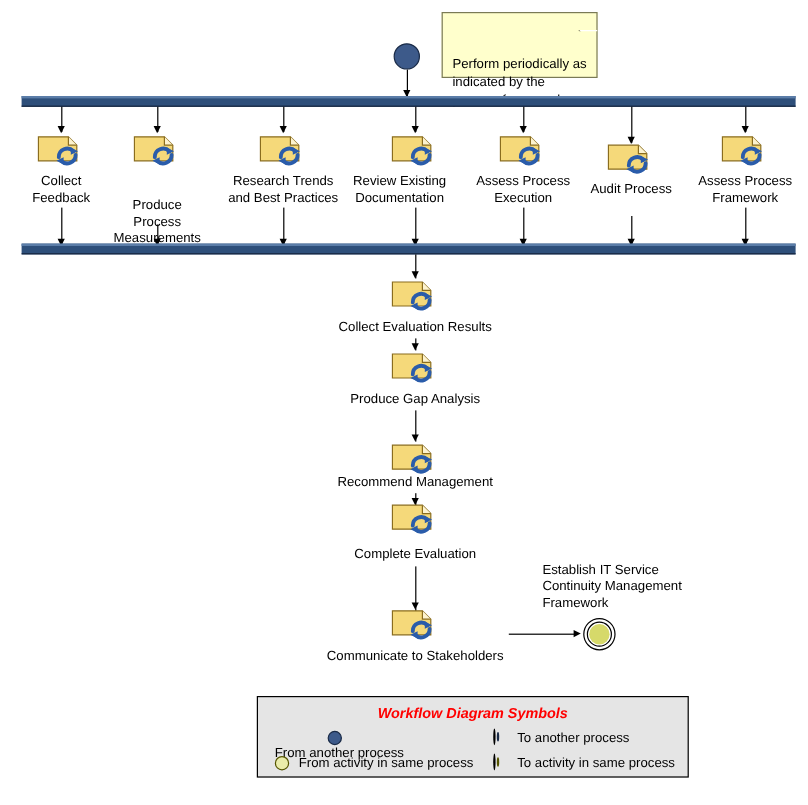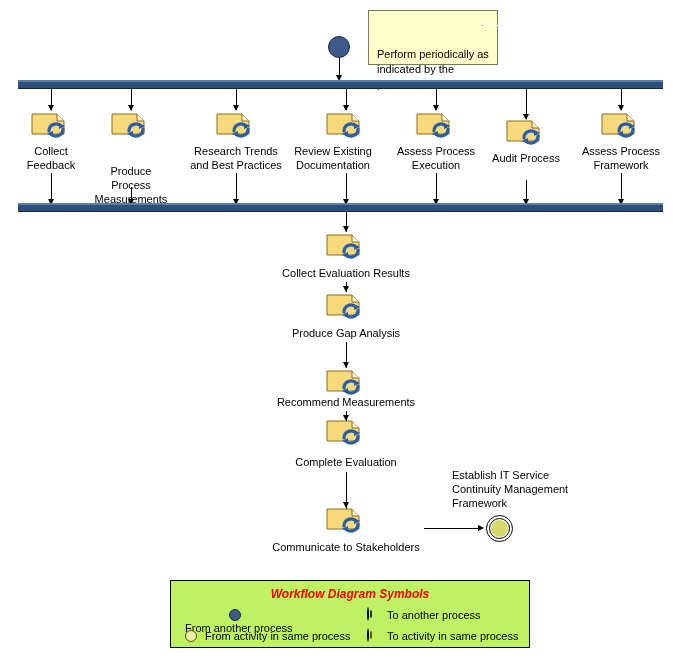--- a/index.html
+++ b/index.html
@@ -123,22 +123,23 @@
     width: 0; height: 0;
     border-top: 3px solid transparent;
     border-bottom: 3px solid transparent;
     border-left: 6px solid #000000;
   }
 
   
   .legend {
     position: absolute;
     border: 1px solid #000000;
-    background: #bef264;
-    box-sizing: border-box;
+    background: #e5e5e5;
+    box-sizing: border-box;
+    margin-left: 44px;
   }
   .legend-title {
     position: absolute;
     width: 100%;
     text-align: center;
     top: 6px;
     font-size: 12px;
     font-weight: bold;
     font-style: italic;
     color: #ff0000;
@@ -390,21 +391,21 @@
       <polygon points="1,1 26,1 33,8 33,21 1,21" fill="#f5d97a" stroke="#8a6d1f" stroke-width="1"></polygon>
       <polyline points="26,1 26,8 33,8" fill="#fdf3cf" stroke="#8a6d1f" stroke-width="1"></polyline>
       <g transform="translate(16,10)">
         <path d="M2,8 A7,7 0 0,1 14,3" fill="none" stroke="#2a5caa" stroke-width="3.2" stroke-linecap="round"></path>
         <path d="M16,6 A7,7 0 0,1 4,11" fill="none" stroke="#2a5caa" stroke-width="3.2" stroke-linecap="round"></path>
         <polygon points="12,0 18,3 12,6" fill="#2a5caa"></polygon>
         <polygon points="6,14 0,11 6,8" fill="#2a5caa"></polygon>
       </g>
     </svg>
   </div>
-  <div class="label" style="left:276px; top:395px; width:140px;">Recommend Measurements</div>
+  <div class="label" style="left:276px; top:395px; width:140px;">Recommend Management</div>
 
   <div class="vline" style="left:346px; top:411px; height:10px;"></div>
   <div class="arrowhead-down" style="left:343px; top:415px;"></div>
 
   <div class="activity" style="left:326px; top:420px;">
     <svg width="40" height="30" viewBox="0 0 40 30">
       <polygon points="1,1 26,1 33,8 33,21 1,21" fill="#f5d97a" stroke="#8a6d1f" stroke-width="1"></polygon>
       <polyline points="26,1 26,8 33,8" fill="#fdf3cf" stroke="#8a6d1f" stroke-width="1"></polyline>
       <g transform="translate(16,10)">
         <path d="M2,8 A7,7 0 0,1 14,3" fill="none" stroke="#2a5caa" stroke-width="3.2" stroke-linecap="round"></path>

